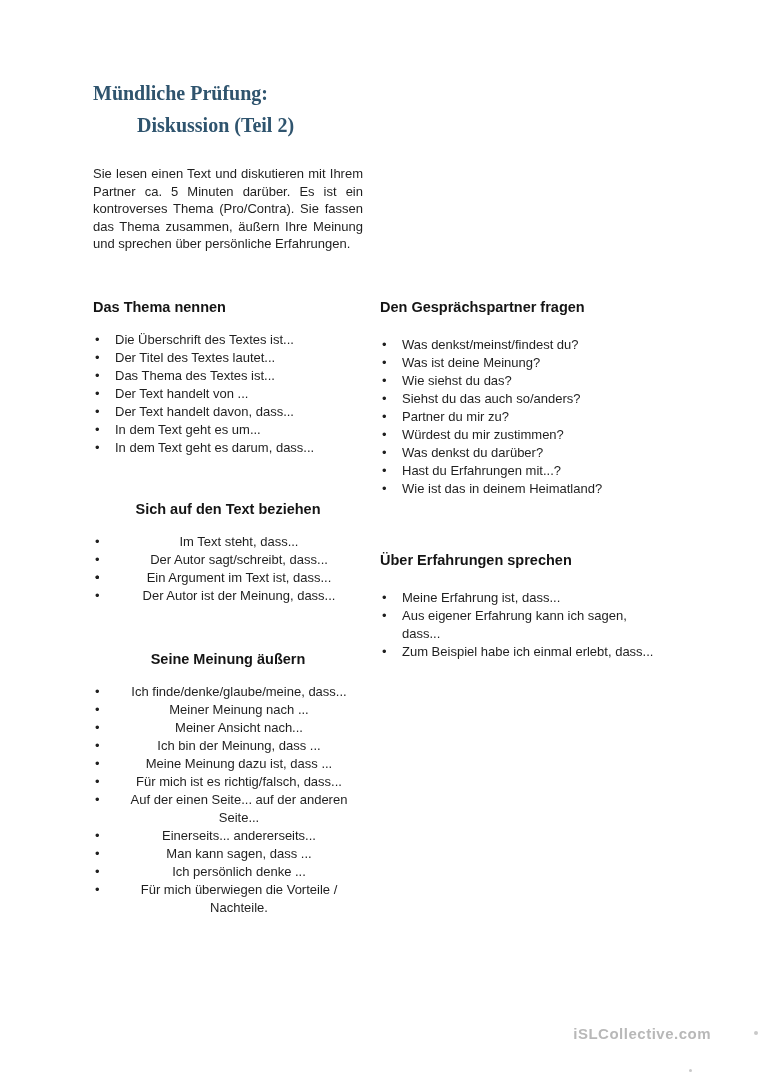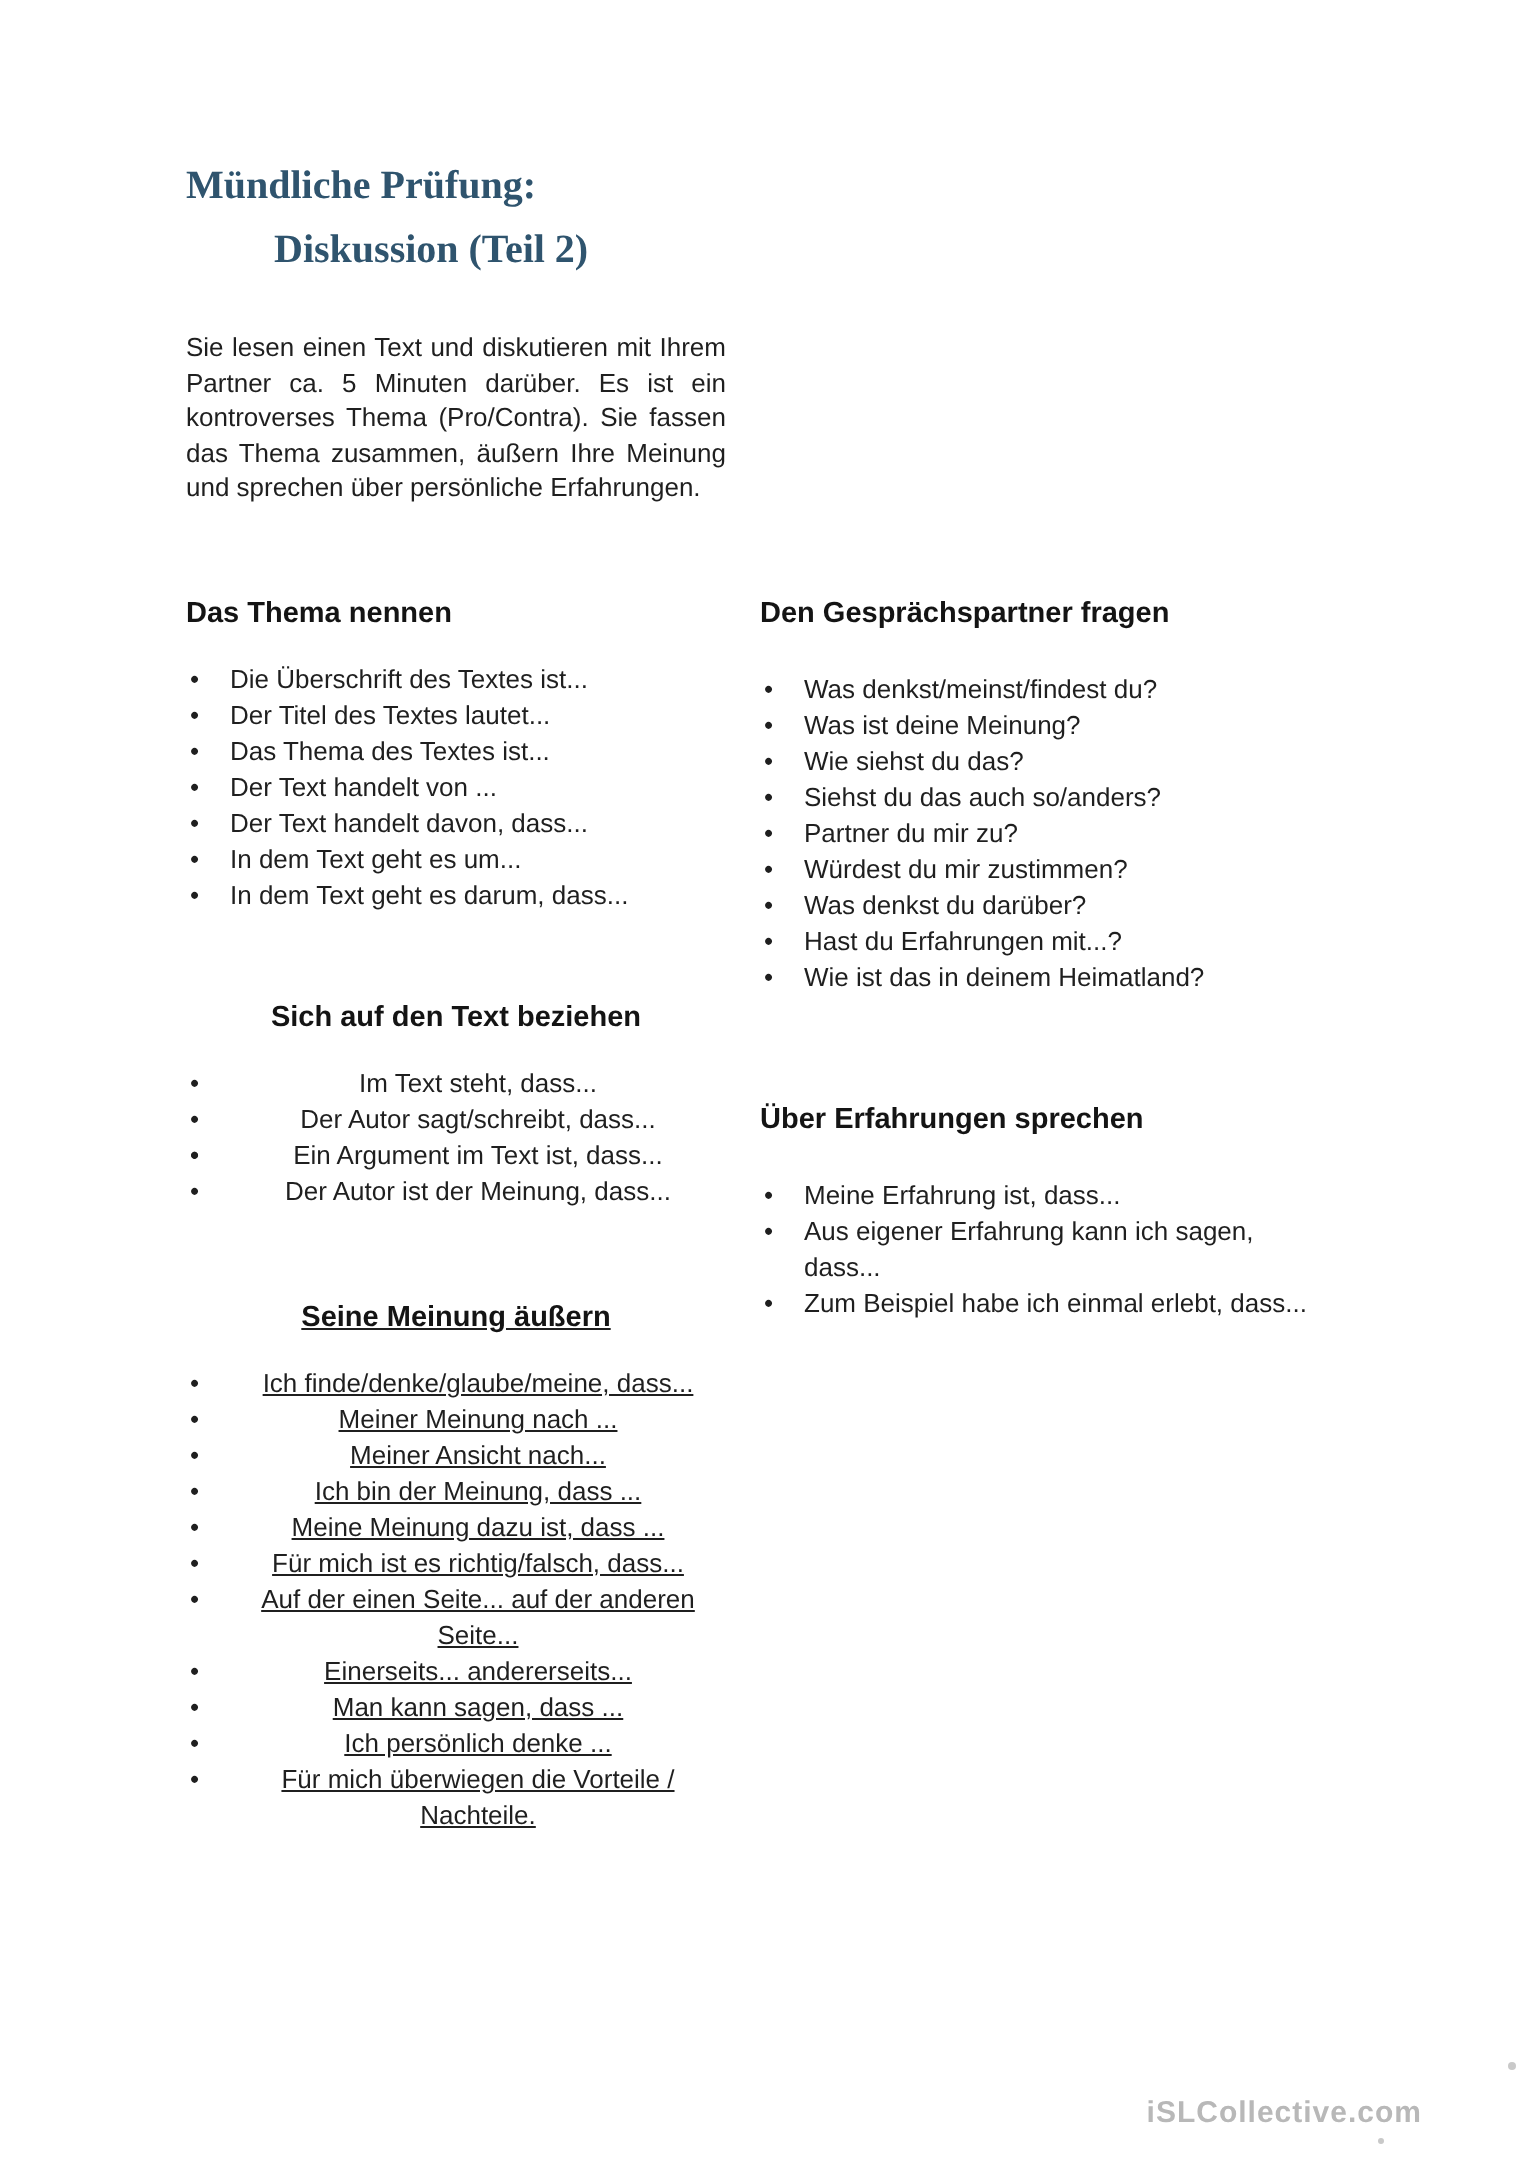--- a/index.html
+++ b/index.html
@@ -81,31 +81,30 @@
   section ul li {
     position: relative;
     padding-left: 22px;
   }
   section ul li .bullet {
     position: absolute;
     left: 2px;
     top: 0;
   }
   .col-left section + section { margin-top: 44px; text-align: center; }
-  .col-left section.s3 { margin-top: 46px; text-decoration: underline; }
+  .col-left section.s3 { margin-top: 46px; }
   .col-right section + section { margin-top: 54px; }
   .watermark {
     position: absolute;
     top: 1025px;
     right: 52px;
     font-size: 15px;
     font-weight: bold;
     letter-spacing: 0.5px;
     color: var(--wm-color);
-    margin-top: 23px;
   }
   .artifact-dot {
     position: absolute;
     background: #c9c9c9;
     border-radius: 50%;
   }
   .artifact-dot.d1 { left: 754px; top: 1031px; width: 4px; height: 4px; }
   .artifact-dot.d2 { left: 689px; top: 1069px; width: 3px; height: 3px; }
 </style>
 </head>

